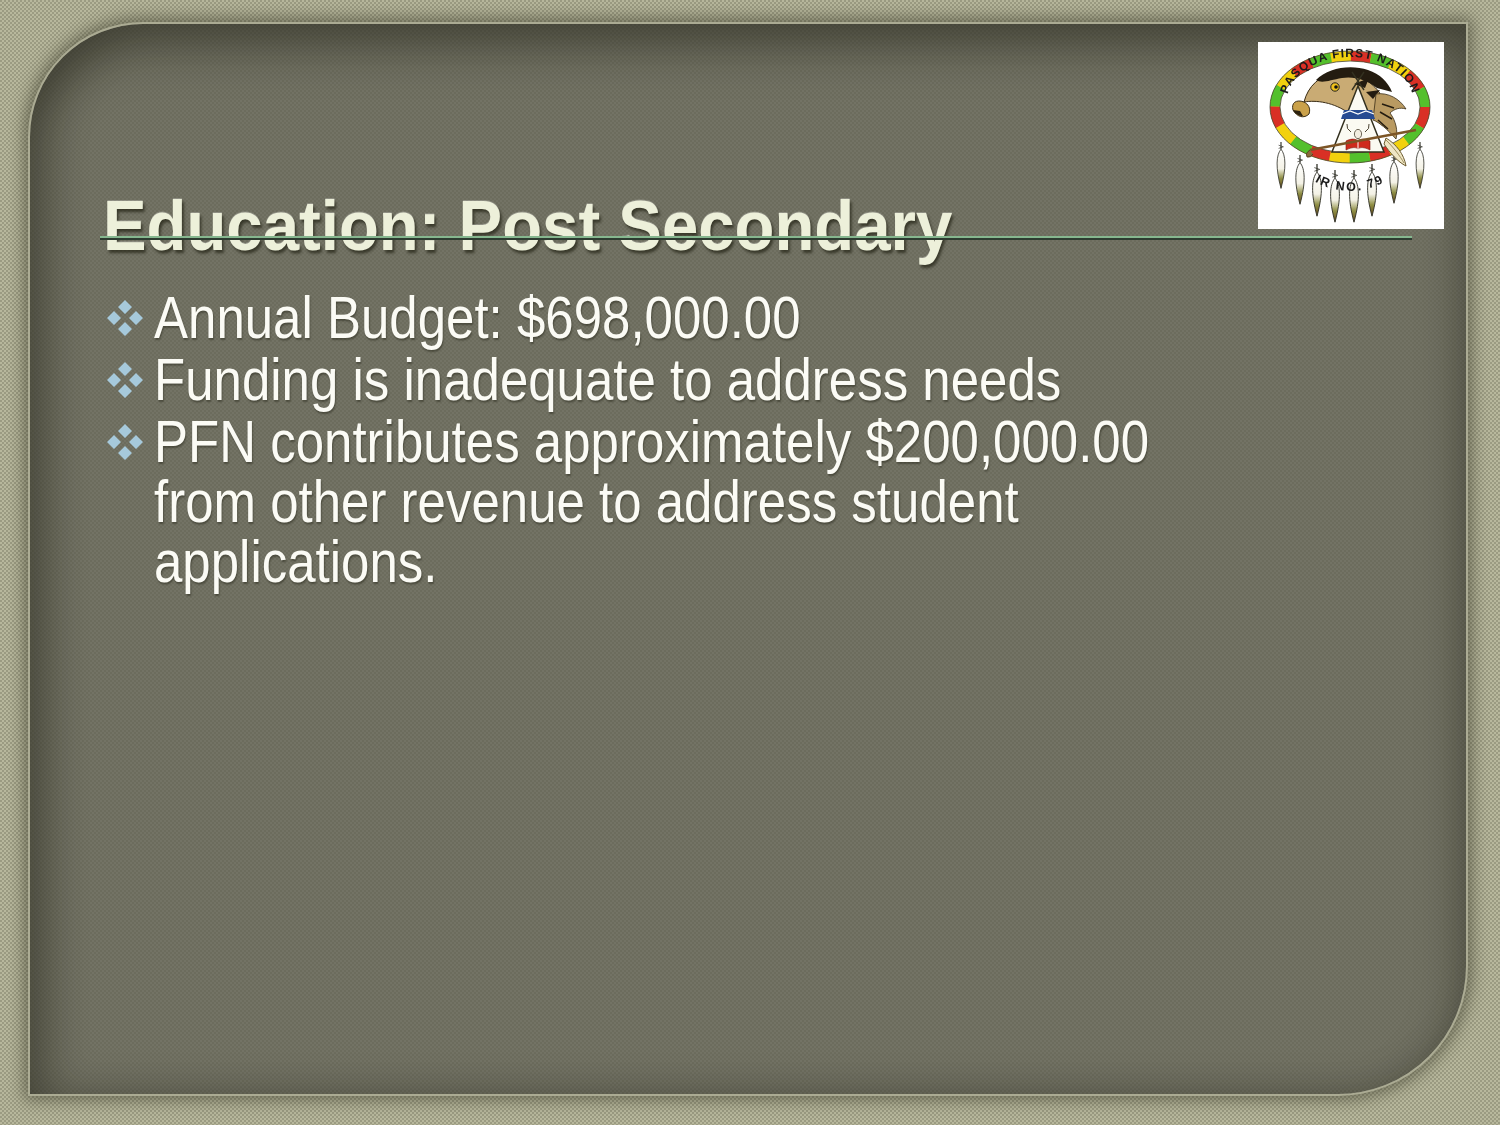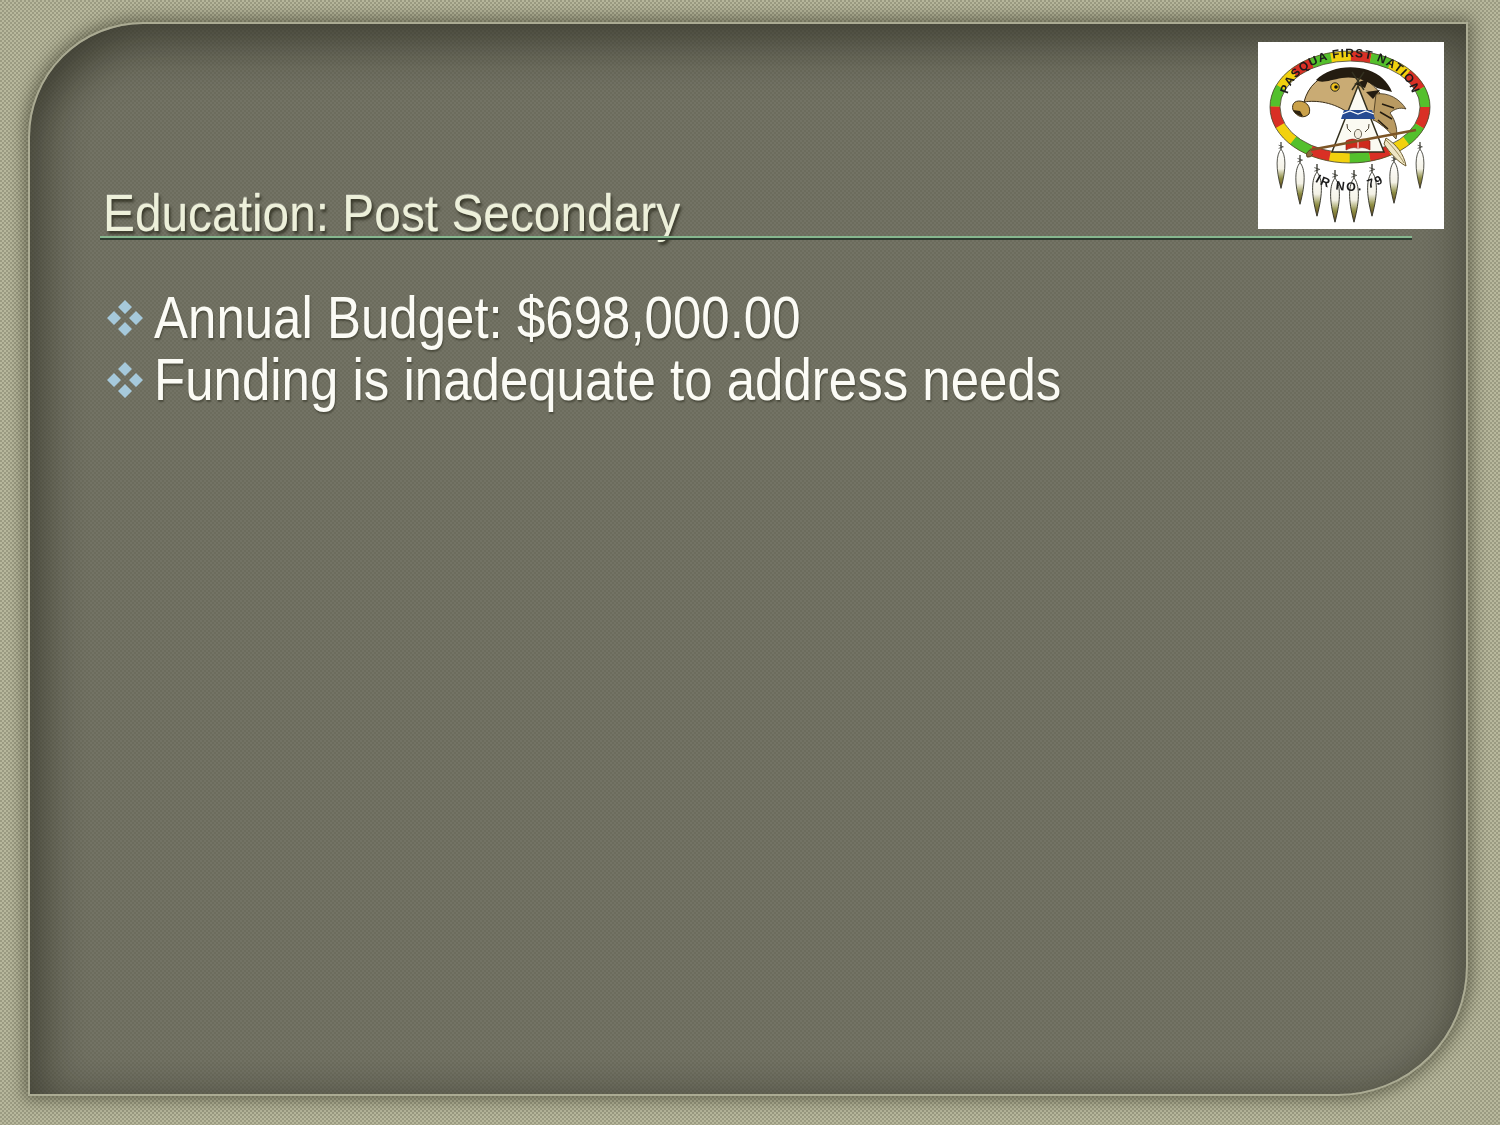--- a/index.html
+++ b/index.html
@@ -17,21 +17,21 @@
     background-image:repeating-conic-gradient(rgba(255,255,255,.05) 0% 25%, rgba(0,0,0,0) 25% 50%);
     background-size:4px 4px;
     border:2px solid #abab93;
     border-radius:115px 0 130px 0;
     box-shadow:0 0 16px 4px rgba(25,25,12,.45),
                inset 0 22px 48px rgba(18,18,8,.40),
                inset 18px 0 40px rgba(18,18,8,.22);
   }
   .title {
     position:absolute; left:73px; top:112px; white-space:nowrap;
-    font-size:52px; line-height:84px; font-weight:400; color:#edf0da;
+    font-size:71px; line-height:84px; font-weight:700; color:#edf0da;
     text-shadow:0 -1px 0 rgba(255,255,255,.22), 2px 3px 3px rgba(28,28,14,.65);
   }
   .title > span { display:inline-block; transform:scaleX(.92); transform-origin:0 0; }
   .rule {
     position:absolute; left:70px; top:212px; width:1312px; height:4px;
     background:linear-gradient(to bottom,#86b78f 0,#86b78f 2px,#2e3c31 2px,#2e3c31 4px);
   }
   .logo-box {
     position:absolute; left:1228px; top:18px; width:186px; height:187px;
     background:#ffffff;
@@ -154,16 +154,26 @@
         <span class="btext">Annual Budget: $698,000.00</span>
       </li>
       <li>
         <span class="marker">
           <svg viewBox="0 0 36 36">
               <path fill="currentColor" d="M18,0 L25,7 L18,14 L11,7 Z M7,11 L14,18 L7,25 L0,18 Z M29,11 L36,18 L29,25 L22,18 Z M18,22 L25,29 L18,36 L11,29 Z"></path>
             </svg>
         </span>
         <span class="btext">Funding is inadequate to address needs</span>
       </li>
+      <li>
+        <span class="marker">
+          <svg viewBox="0 0 36 36">
+              <path fill="currentColor" d="M18,0 L25,7 L18,14 L11,7 Z M7,11 L14,18 L7,25 L0,18 Z M29,11 L36,18 L29,25 L22,18 Z M18,22 L25,29 L18,36 L11,29 Z"></path>
+            </svg>
+        </span>
+        <span class="btext">PFN contributes approximately $200,000.00
+from other revenue to address student
+applications.</span>
+      </li>
     </ul>
 
   </div>
 </div>
 
 </body></html>

